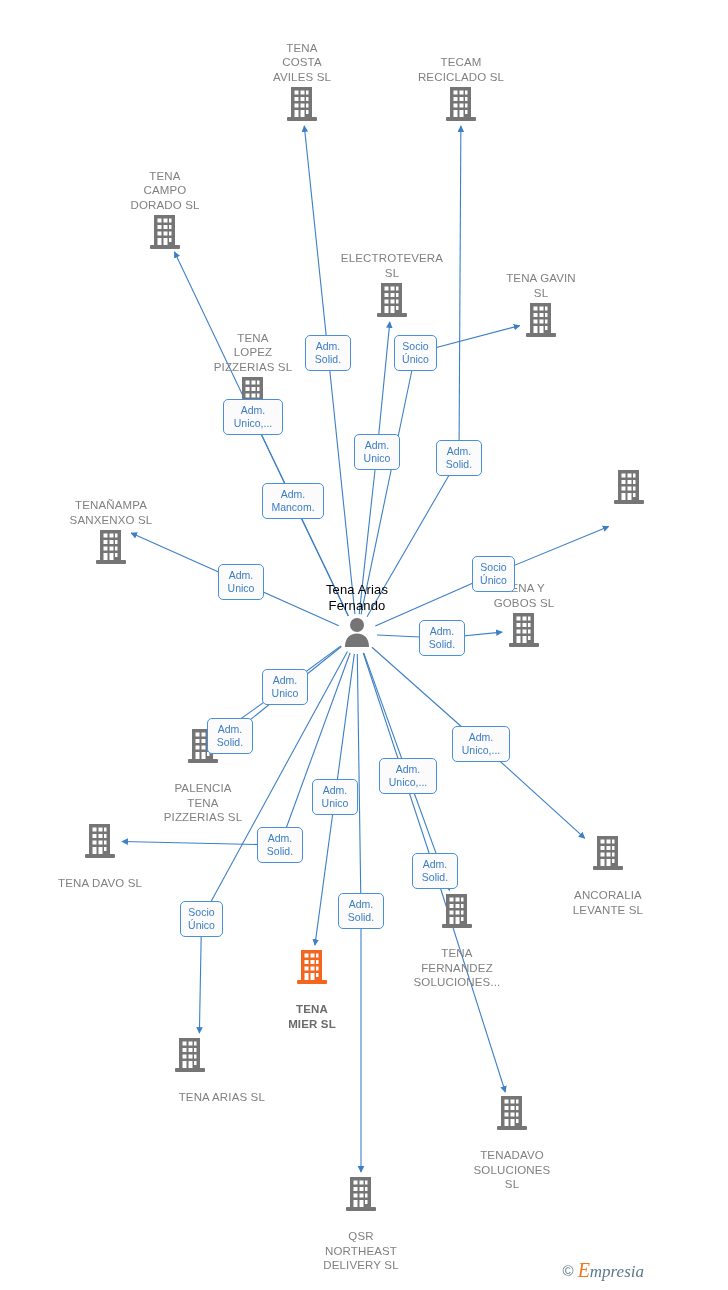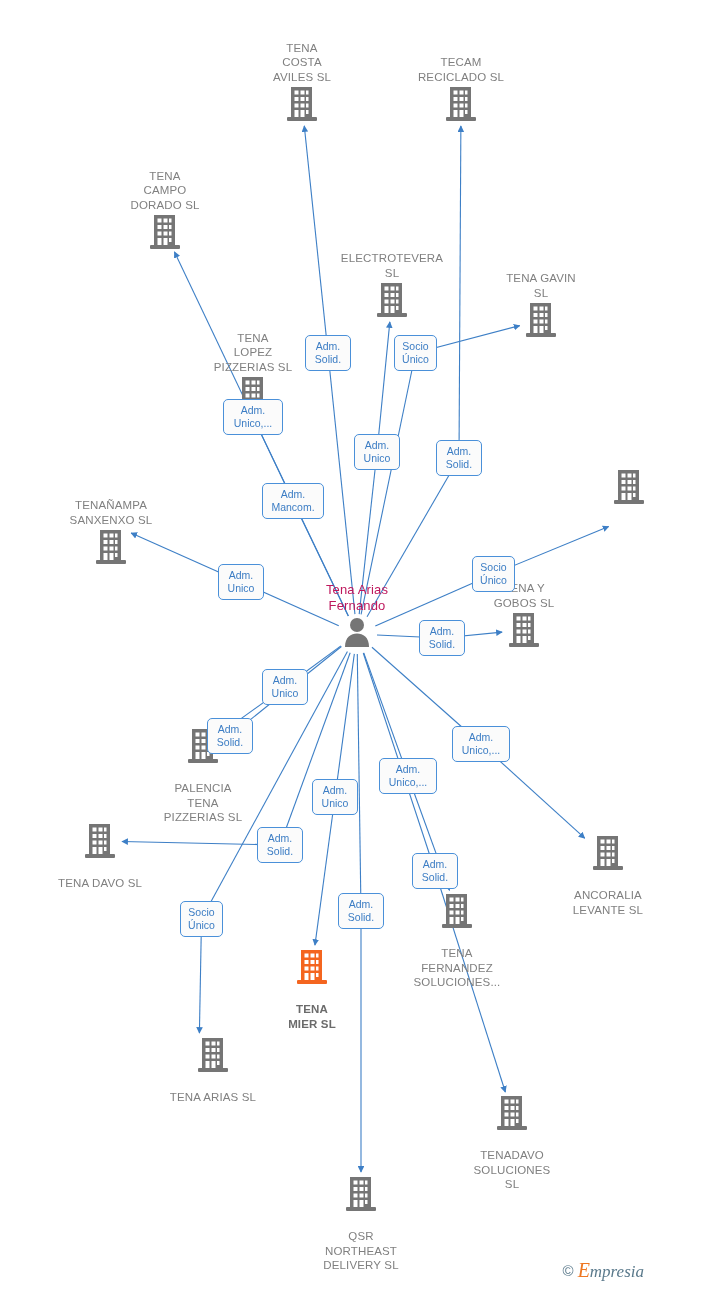--- a/index.html
+++ b/index.html
@@ -43,21 +43,21 @@
   .node-label {
     font-size: 11.5px;
     line-height: 14.5px;
     color: #808080;
     letter-spacing: 0.15px;
     white-space: pre-line;
   }
   .node-label.person-label {
     font-size: 13px;
     line-height: 16px;
-    color: #be185d;
+    color: #000000;
   }
   .node-label.focus-label {
     color: #6b6b6b;
     font-weight: bold;
   }
   .node.lbl-above .node-label { margin-bottom: 2px; }
   .node.lbl-below .node-label { margin-top: 17px; }
 
   .edge-label {
     position: absolute;
@@ -388,21 +388,21 @@
             <rect x="15.5" y="11" width="4" height="4" fill="#ffffff"></rect>
             <rect x="21" y="11" width="2.5" height="4" fill="#ffffff"></rect>
             <rect x="9.5" y="17.5" width="4" height="4" fill="#ffffff"></rect>
             <rect x="15.5" y="17.5" width="4" height="4" fill="#ffffff"></rect>
             <rect x="21" y="17.5" width="2.5" height="4" fill="#ffffff"></rect>
             <rect x="9.5" y="24" width="4" height="7" fill="#ffffff"></rect>
             <rect x="15.5" y="24" width="4" height="7" fill="#ffffff"></rect>
             <rect x="21" y="24" width="2.5" height="4" fill="#ffffff"></rect>
           </svg></span><div class="node-label focus-label">TENA
 MIER  SL</div></div>
-      <div class="node lbl-below" style="left: 213px; top: 1037px;"><span><svg class="bldg" width="34" height="36" viewBox="0 0 34 36" xmlns="http://www.w3.org/2000/svg">
+      <div class="node lbl-below" style="left: 190px; top: 1037px; text-align: right;"><span><svg class="bldg" width="34" height="36" viewBox="0 0 34 36" xmlns="http://www.w3.org/2000/svg">
             <rect x="6" y="1" width="21" height="30" fill="#757575"></rect>
             <rect x="2" y="31" width="30" height="4" rx="1" fill="#757575"></rect>
             <rect x="9.5" y="4.5" width="4" height="4" fill="#ffffff"></rect>
             <rect x="15.5" y="4.5" width="4" height="4" fill="#ffffff"></rect>
             <rect x="21" y="4.5" width="2.5" height="4" fill="#ffffff"></rect>
             <rect x="9.5" y="11" width="4" height="4" fill="#ffffff"></rect>
             <rect x="15.5" y="11" width="4" height="4" fill="#ffffff"></rect>
             <rect x="21" y="11" width="2.5" height="4" fill="#ffffff"></rect>
             <rect x="9.5" y="17.5" width="4" height="4" fill="#ffffff"></rect>
             <rect x="15.5" y="17.5" width="4" height="4" fill="#ffffff"></rect>

